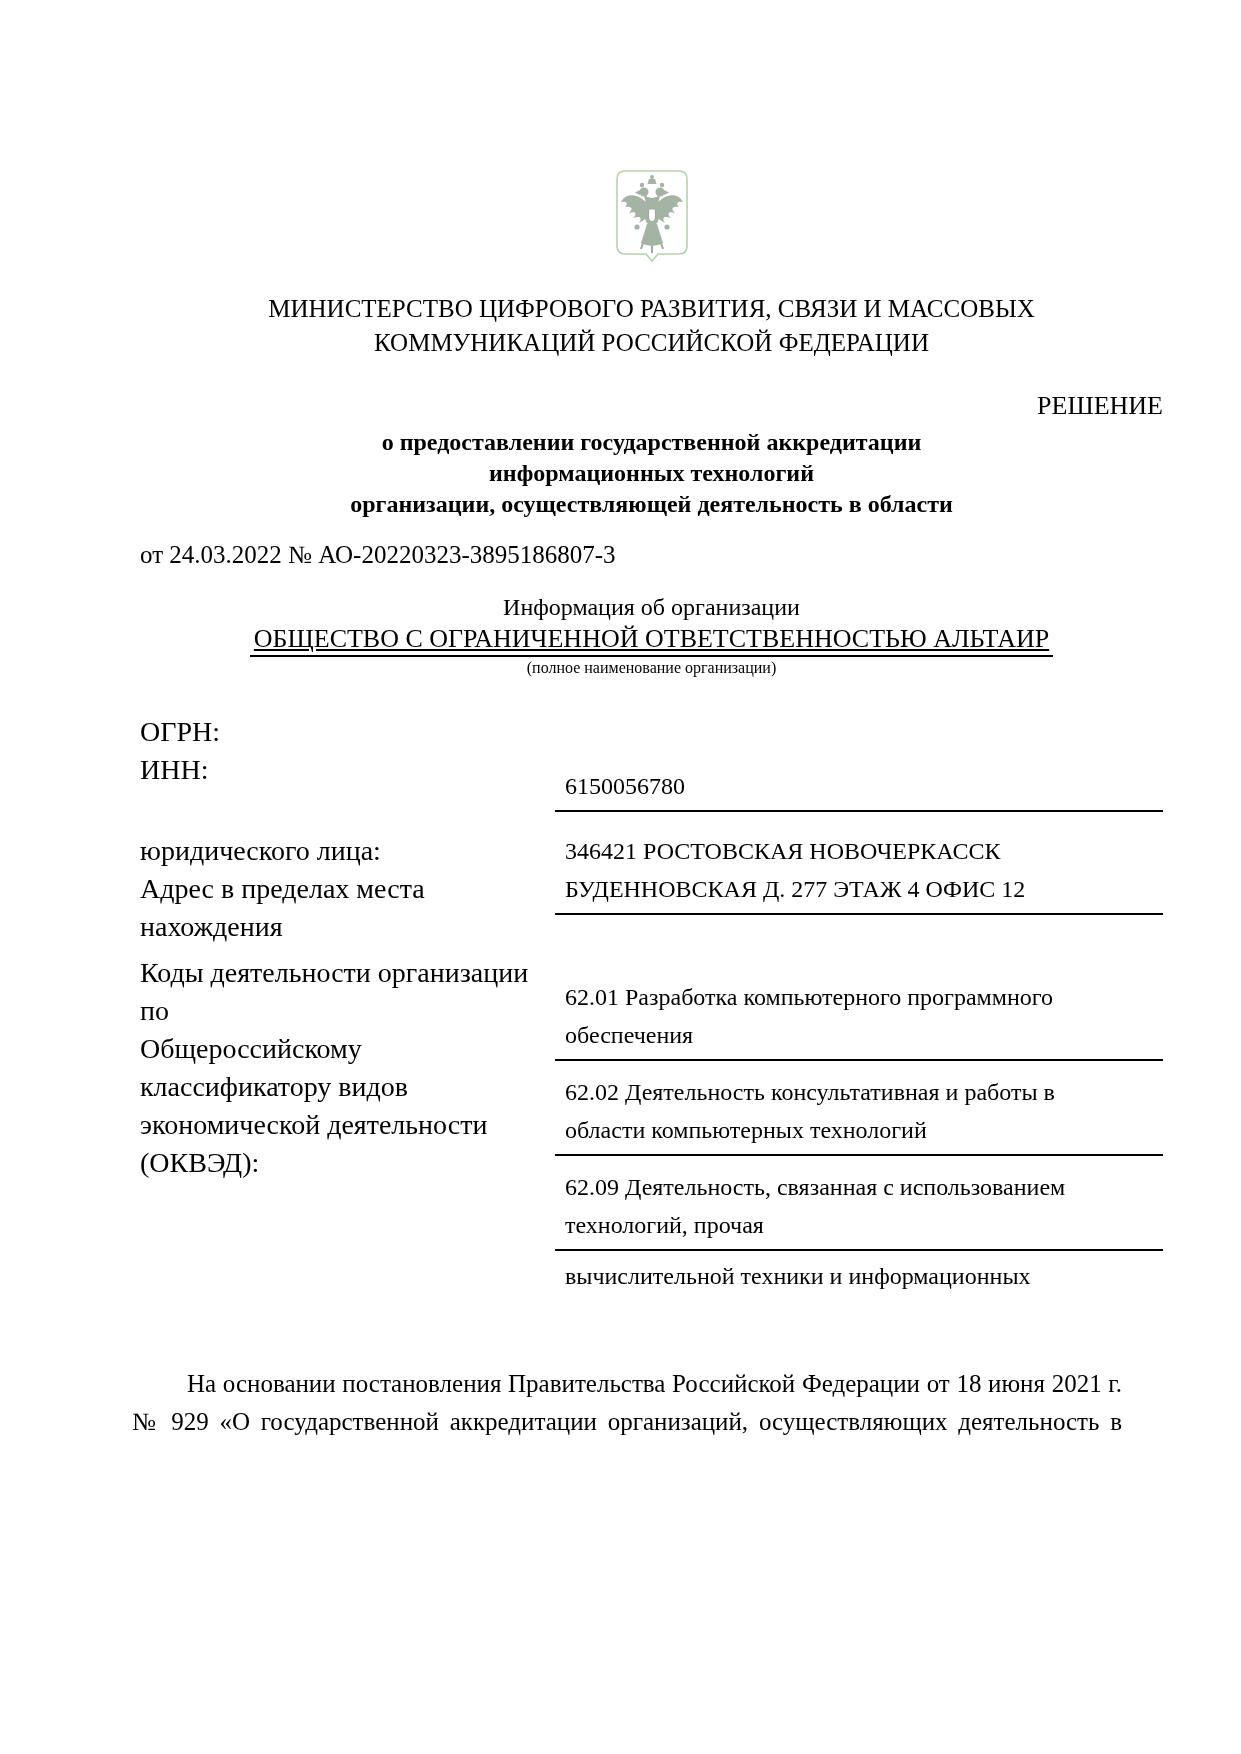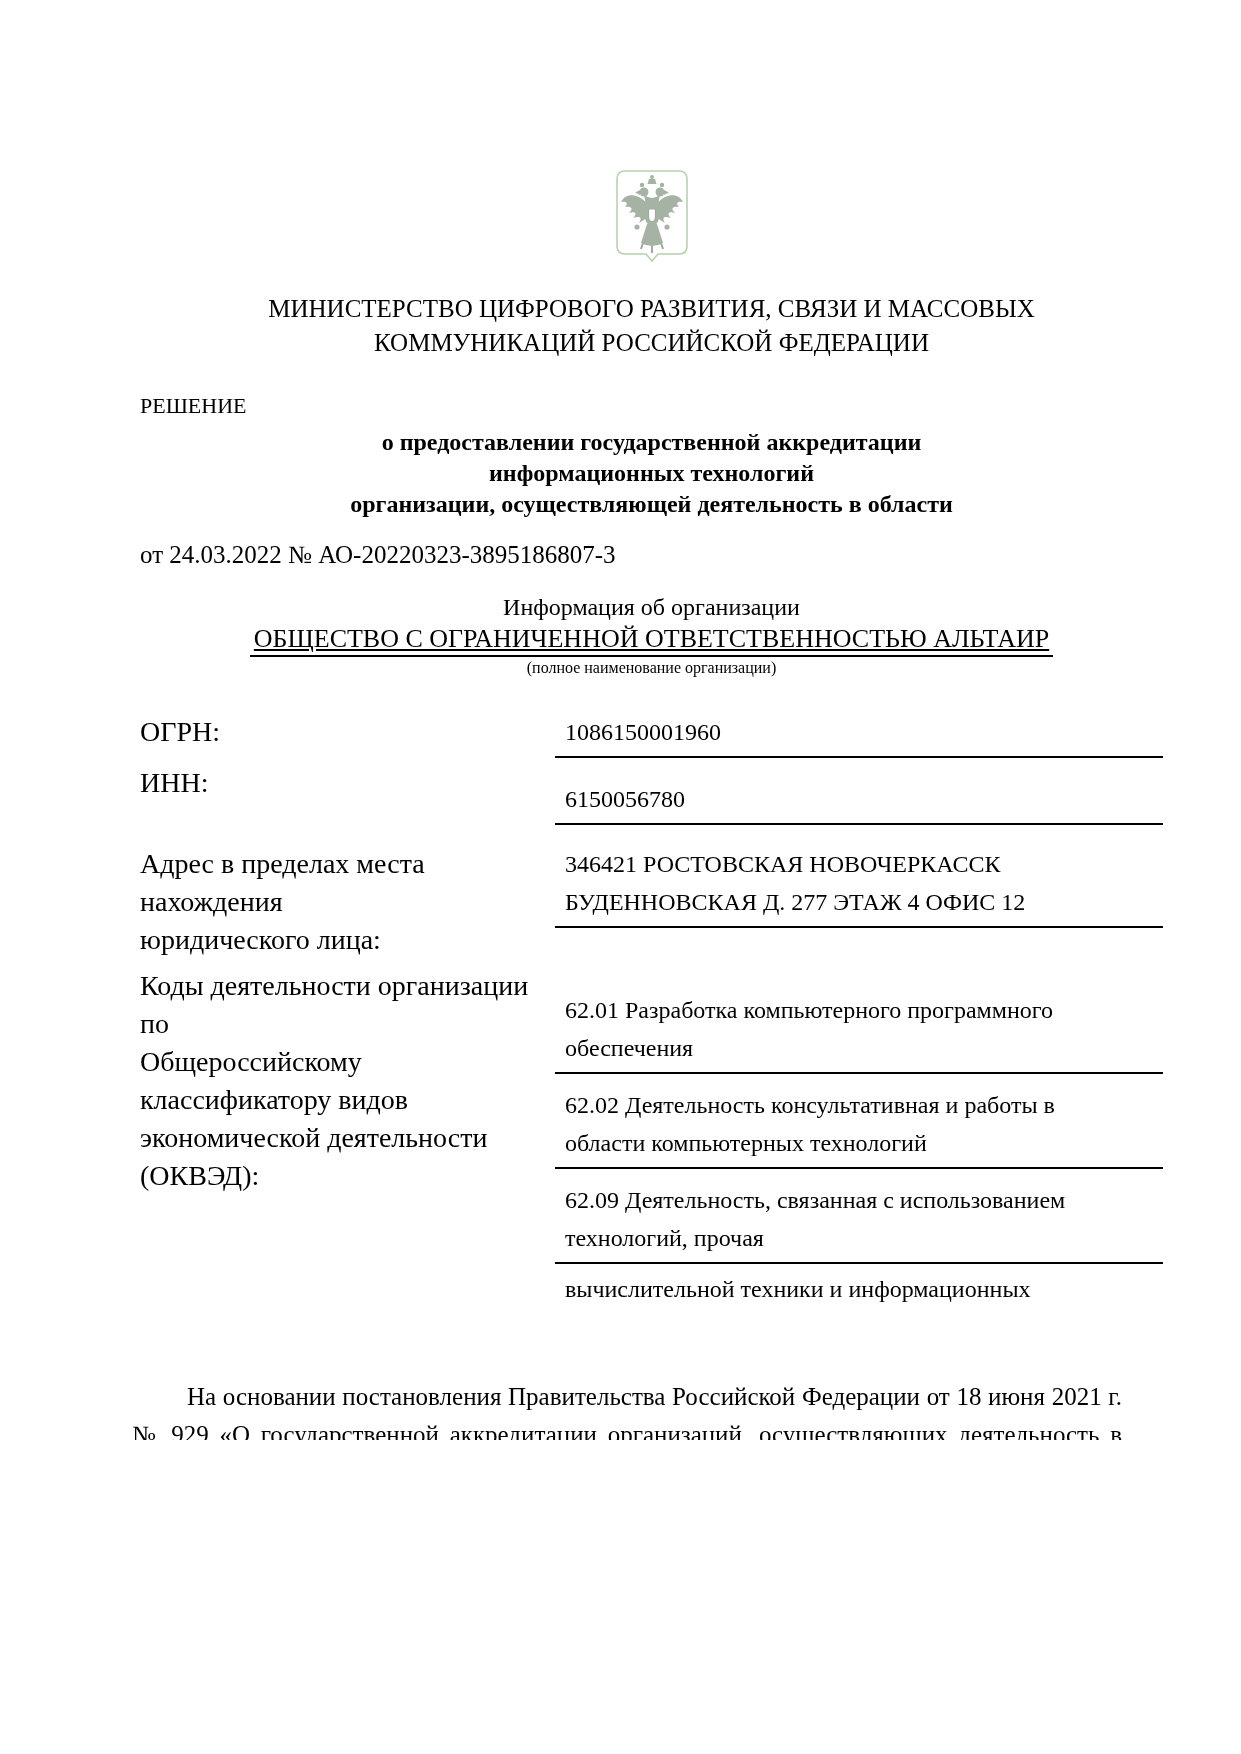--- a/index.html
+++ b/index.html
@@ -21,22 +21,22 @@
 
   .ministry {
     margin:30px auto 0;
     max-width:770px;
     text-align:center;
     font-size:25px;
     line-height:34px;
   }
   .doc-title {
     margin-top:30px;
-    text-align:left;
-    font-size:22px;
+    text-align:right;
+    font-size:26px;
     line-height:32px;
   }
   .subtitle { text-align:center; font-size:24px; line-height:31px; }
   .subtitle-block { margin-top:5px;font-weight:bold; }
   .doc-number {
     margin-top:19px;
     font-size:25px;
     line-height:32px;
   }
   .info-heading {
@@ -133,36 +133,33 @@
 
     <div class="org-name-line">
       <span class="org-name">ОБЩЕСТВО С ОГРАНИЧЕННОЙ ОТВЕТСТВЕННОСТЬЮ АЛЬТАИР</span>
     </div>
     <div class="org-caption">(полное наименование организации)</div>
 
     <div class="fields">
 
       <div class="frow row-ogrn">
         <div class="fl">ОГРН:</div>
-        <div class="fv">
-          <div class="vline u">1086150001960</div>
-        </div>
       </div>
 
       <div class="frow row-inn">
         <div class="fl">ИНН:</div>
         <div class="fv">
           <div class="vline u">6150056780</div>
         </div>
       </div>
 
       <div class="frow row-address">
         <div class="fl">
+          <div>юридического лица:</div>
           <div>Адрес в пределах места нахождения</div>
-          <div>юридического лица:</div>
         </div>
         <div class="fv">
           <div class="vline">346421 РОСТОВСКАЯ НОВОЧЕРКАССК</div>
           <div class="vline u">БУДЕННОВСКАЯ Д. 277 ЭТАЖ 4 ОФИС 12</div>
         </div>
       </div>
 
       <div class="frow row-okved">
         <div class="fl">
           <div>Коды деятельности организации по</div>

